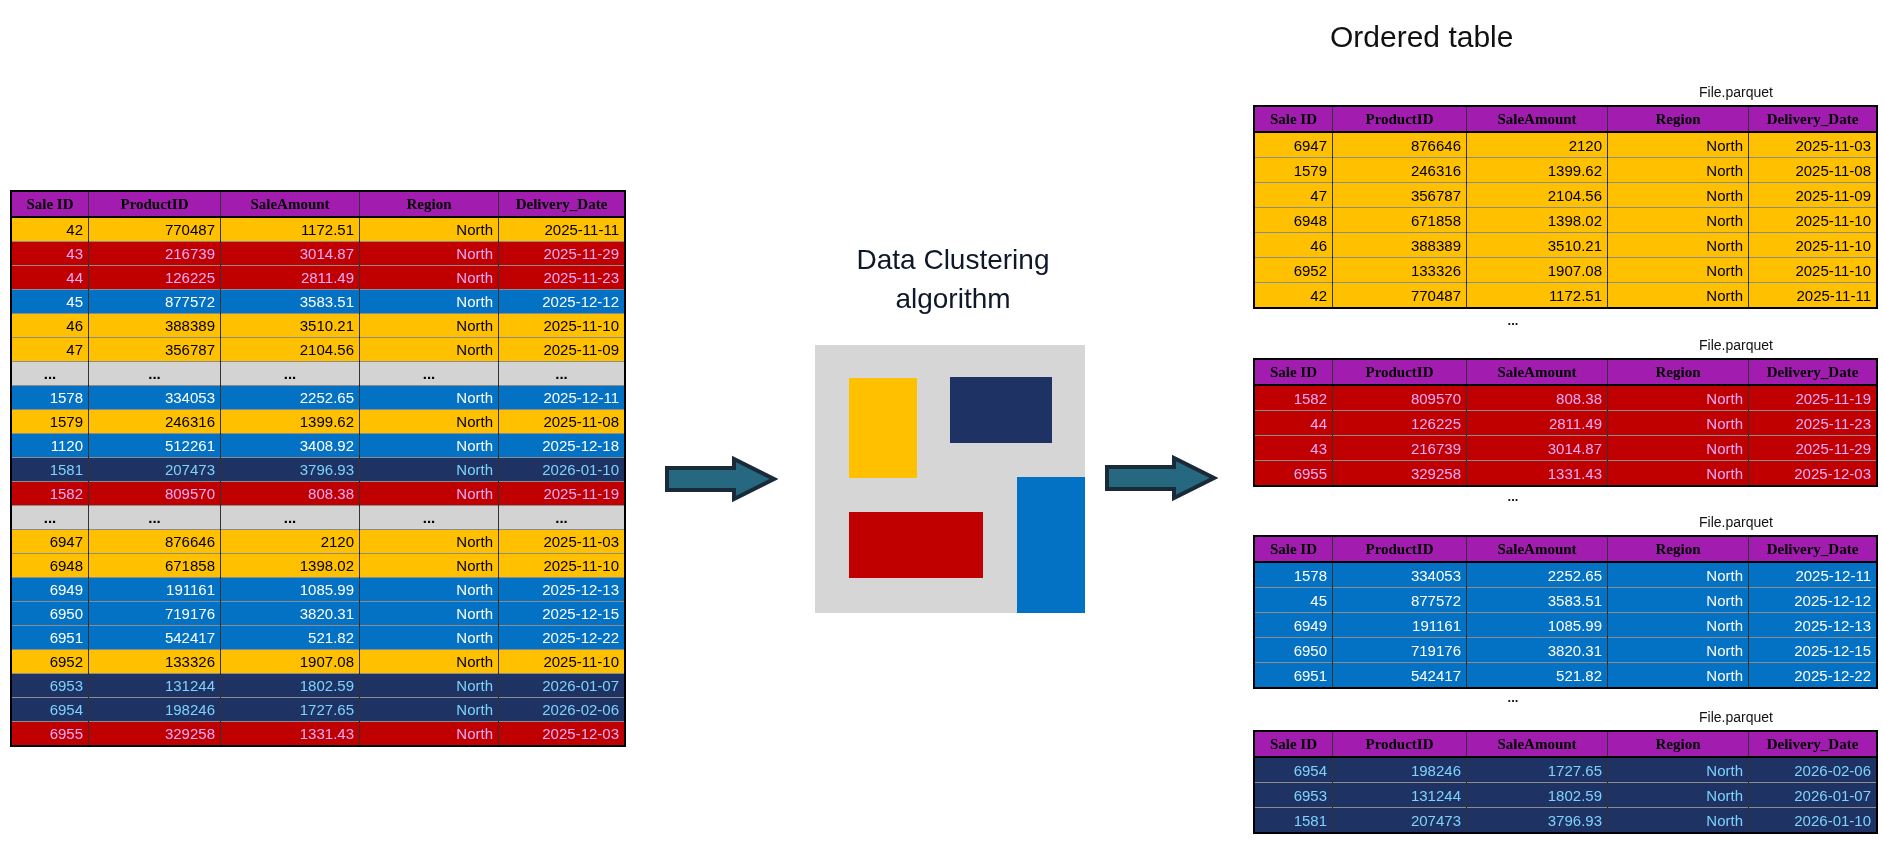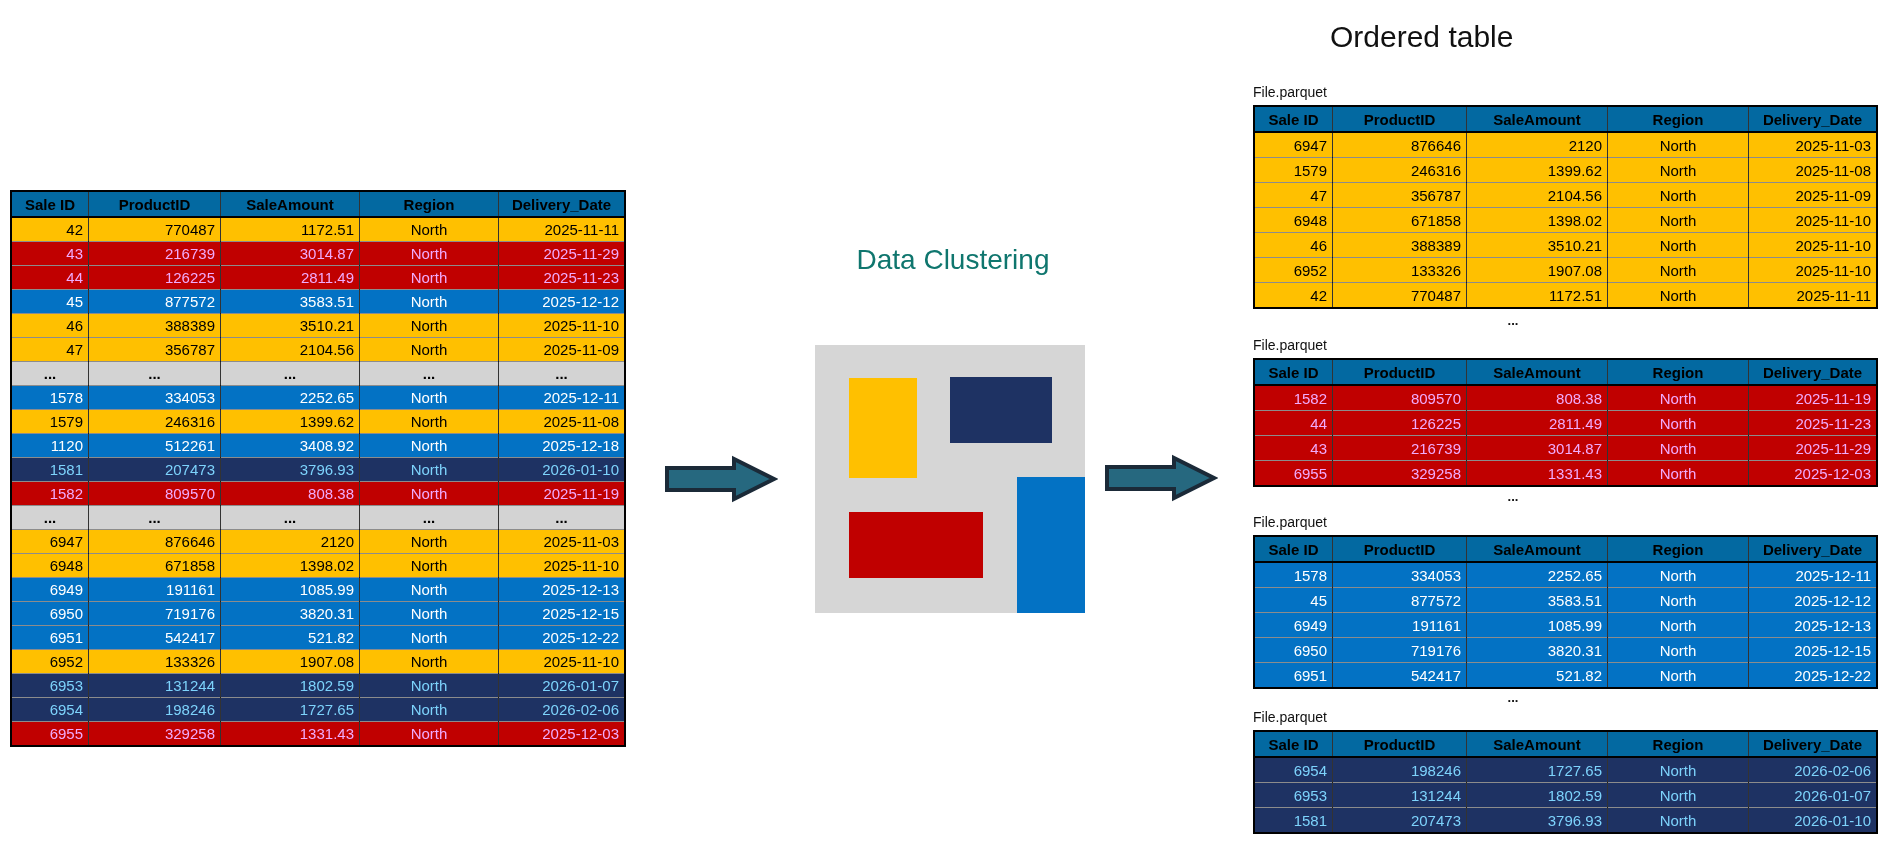--- a/index.html
+++ b/index.html
@@ -2,51 +2,51 @@
 <html style="--yellow: #FFC000; --red: #C00000; --blue: #0372C4; --navy: #1E3263; --gray: #D3D3D3; --cluster_bg: #D6D6D6; --arrow_fill: #26687F; --arrow_stroke: #1B2A38;"><head>
 <meta charset="utf-8">
 <style>
   html,body{margin:0;padding:0;background:#fff;}
   body{font-family:"Liberation Sans",sans-serif;}
   .canvas{position:relative;width:1883px;height:842px;background:#fff;overflow:hidden;}
 
   .big-title{position:absolute;font-size:30px;color:#111;text-align:left;white-space:nowrap;}
   .source-title{left:120px;top:88px;width:400px;}
   .ordered-title{left:1330px;top:20px;width:400px;}
-  .mid-title{position:absolute;left:803px;top:240px;width:300px;font-size:28px;line-height:39px;color:#0f766e;text-align:center;}
+  .mid-title{position:absolute;left:803px;top:240px;width:300px;font-size:28px;line-height:39px;color:#0f172a;text-align:center;}
 
   table.tbl{position:absolute;border-collapse:collapse;table-layout:fixed;background:#fff;
             border:2px solid #000;font-size:15px;}
-  table.tbl th{background:#0369a1;color:#000;font-weight:bold;
-               border:1px solid #333;border-bottom:2px solid #000;height:24px;padding:0 3px;overflow:hidden;}
+  table.tbl th{background:#a21caf;color:#000;font-weight:bold;
+               border:1px solid #333;border-bottom:2px solid #000;height:24px;padding:0 3px;overflow:hidden;font-family:Liberation Serif, serif;}
   table.tbl td{border-left:1px solid #333;border-right:1px solid #333;
                border-top:1px solid rgba(0,0,0,.45);border-bottom:1px solid rgba(0,0,0,.45);
                padding:0 5px;overflow:hidden;white-space:nowrap;}
   .left-tbl{left:10px;top:190px;width:616px;}
   .left-tbl td{height:23px;}
   .left-tbl th:nth-child(1){width:70px;}
   .left-tbl th:nth-child(2){width:125px;}
   .left-tbl th:nth-child(3){width:132px;}
   .left-tbl th:nth-child(4){width:132px;}
   .right-tbl{left:1253px;width:625px;}
   .right-tbl td{height:24px;}
   .right-tbl th:nth-child(1){width:71px;}
   .right-tbl th:nth-child(2){width:127px;}
   .right-tbl th:nth-child(3){width:134px;}
   .right-tbl th:nth-child(4){width:134px;}
   #ptable-0{top:105px;} #ptable-1{top:358px;} #ptable-2{top:535px;} #ptable-3{top:730px;}
 
-  .ar{text-align:right;} .al{text-align:center;} .ac{text-align:center;font-weight:bold;}
+  .ar{text-align:right;} .al{text-align:right;} .ac{text-align:center;font-weight:bold;}
   .row-yellow td{background:var(--yellow);color:#000;}
   .row-red td{background:var(--red);color:#f0abfc;}
   .row-blue td{background:var(--blue);color:#fff;}
   .row-navy td{background:var(--navy);color:#7dd3fc;}
   .row-gray td{background:var(--gray);color:#000;font-weight:bold;}
 
-  .file-label{position:absolute;left:1253px;width:520px;text-align:left;font-size:14px;color:#111;}
+  .file-label{position:absolute;left:1253px;width:520px;text-align:right;font-size:14px;color:#111;}
   #flabel-0{top:84px;} #flabel-1{top:337px;} #flabel-2{top:514px;} #flabel-3{top:709px;}
   .dots{position:absolute;left:1253px;width:520px;text-align:center;font-size:13px;font-weight:bold;color:#111;}
   #dots-0{top:313px;} #dots-1{top:489px;} #dots-2{top:690px;}
 
   .cluster-box{position:absolute;left:815px;top:345px;width:270px;height:268px;background:var(--cluster_bg);}
   .cluster-box .rect{position:absolute;}
   .c-yellow{left:34px;top:33px;width:68px;height:100px;background:var(--yellow);}
   .c-navy{left:135px;top:32px;width:102px;height:66px;background:var(--navy);}
   .c-red{left:34px;top:167px;width:134px;height:66px;background:var(--red);}
   .c-blue{left:202px;top:132px;width:68px;height:136px;background:var(--blue);}
@@ -224,20 +224,21 @@
           <td class="ar">329258</td>
           <td class="ar">1331.43</td>
           <td class="al">North</td>
           <td class="ar">2025-12-03</td>
         </tr>
       </tbody>
     </table>
 
   <div class="mid-title">
     <div>Data Clustering</div>
+    <div>algorithm</div>
   </div>
 
   <div class="cluster-box">
     <div class="rect c-yellow"></div>
     <div class="rect c-navy"></div>
     <div class="rect c-red"></div>
     <div class="rect c-blue"></div>
   </div>
 
   <svg class="arrow" id="arrow-1" viewBox="0 0 114 48">

